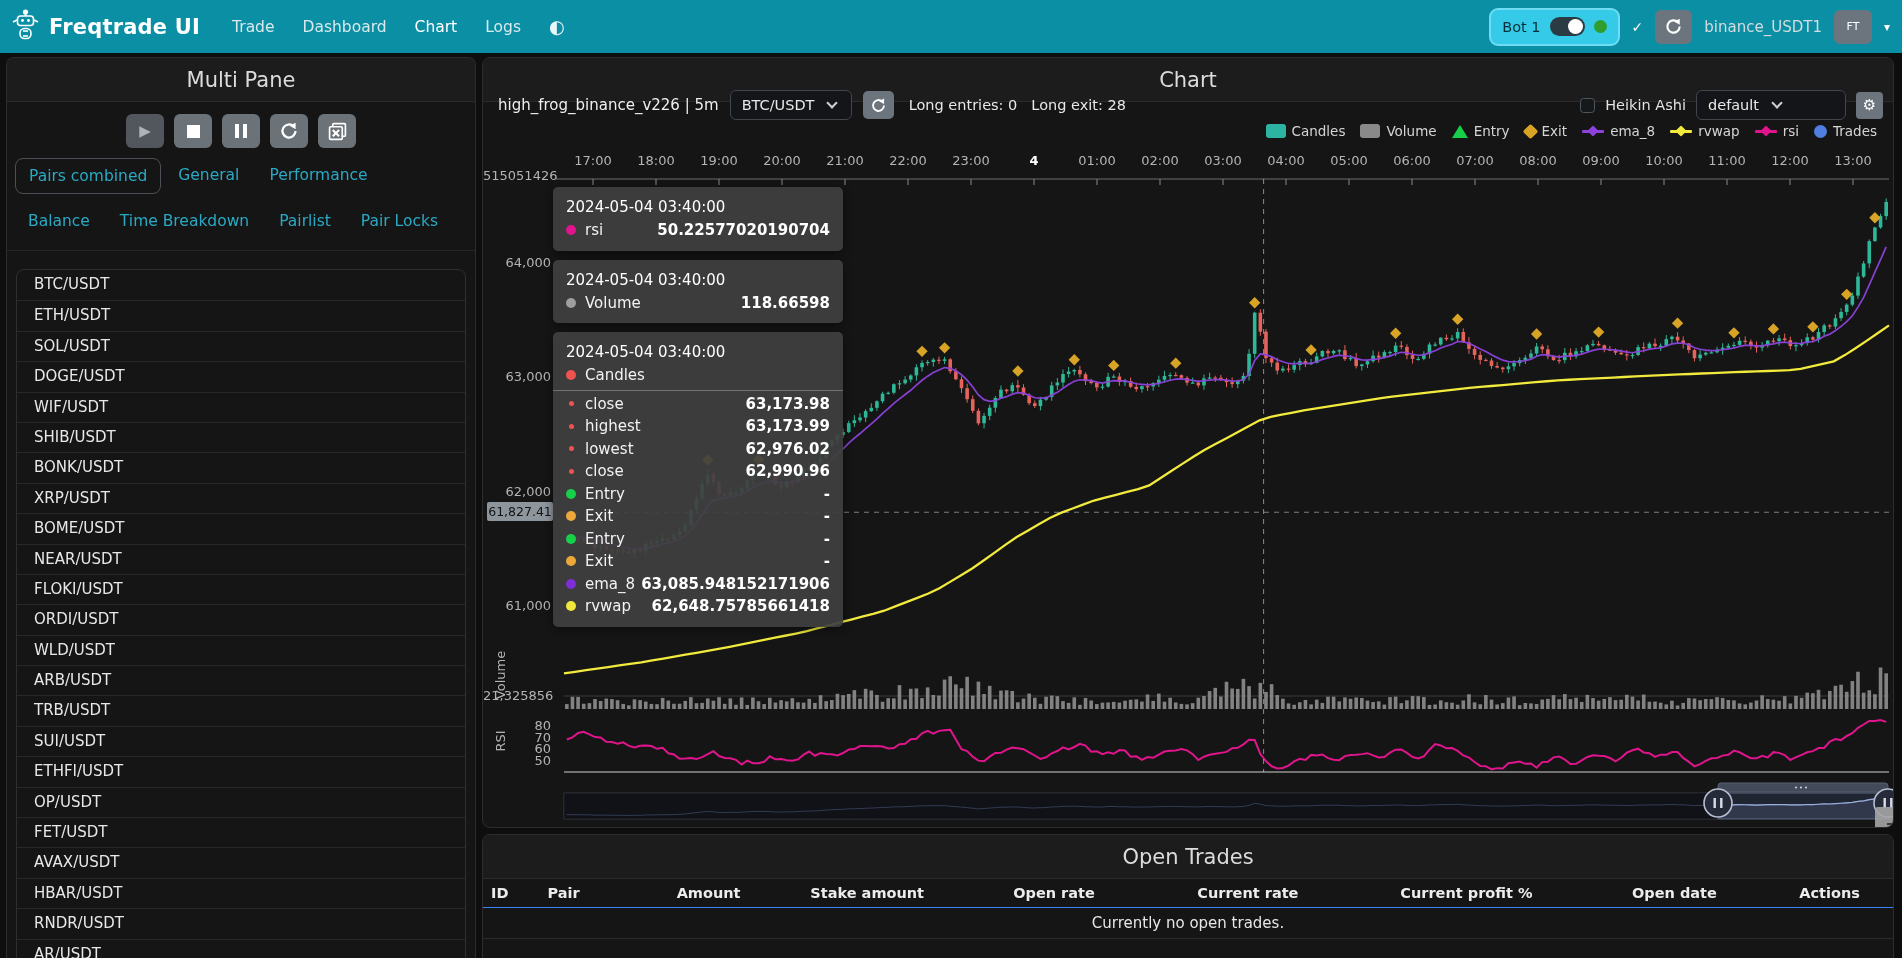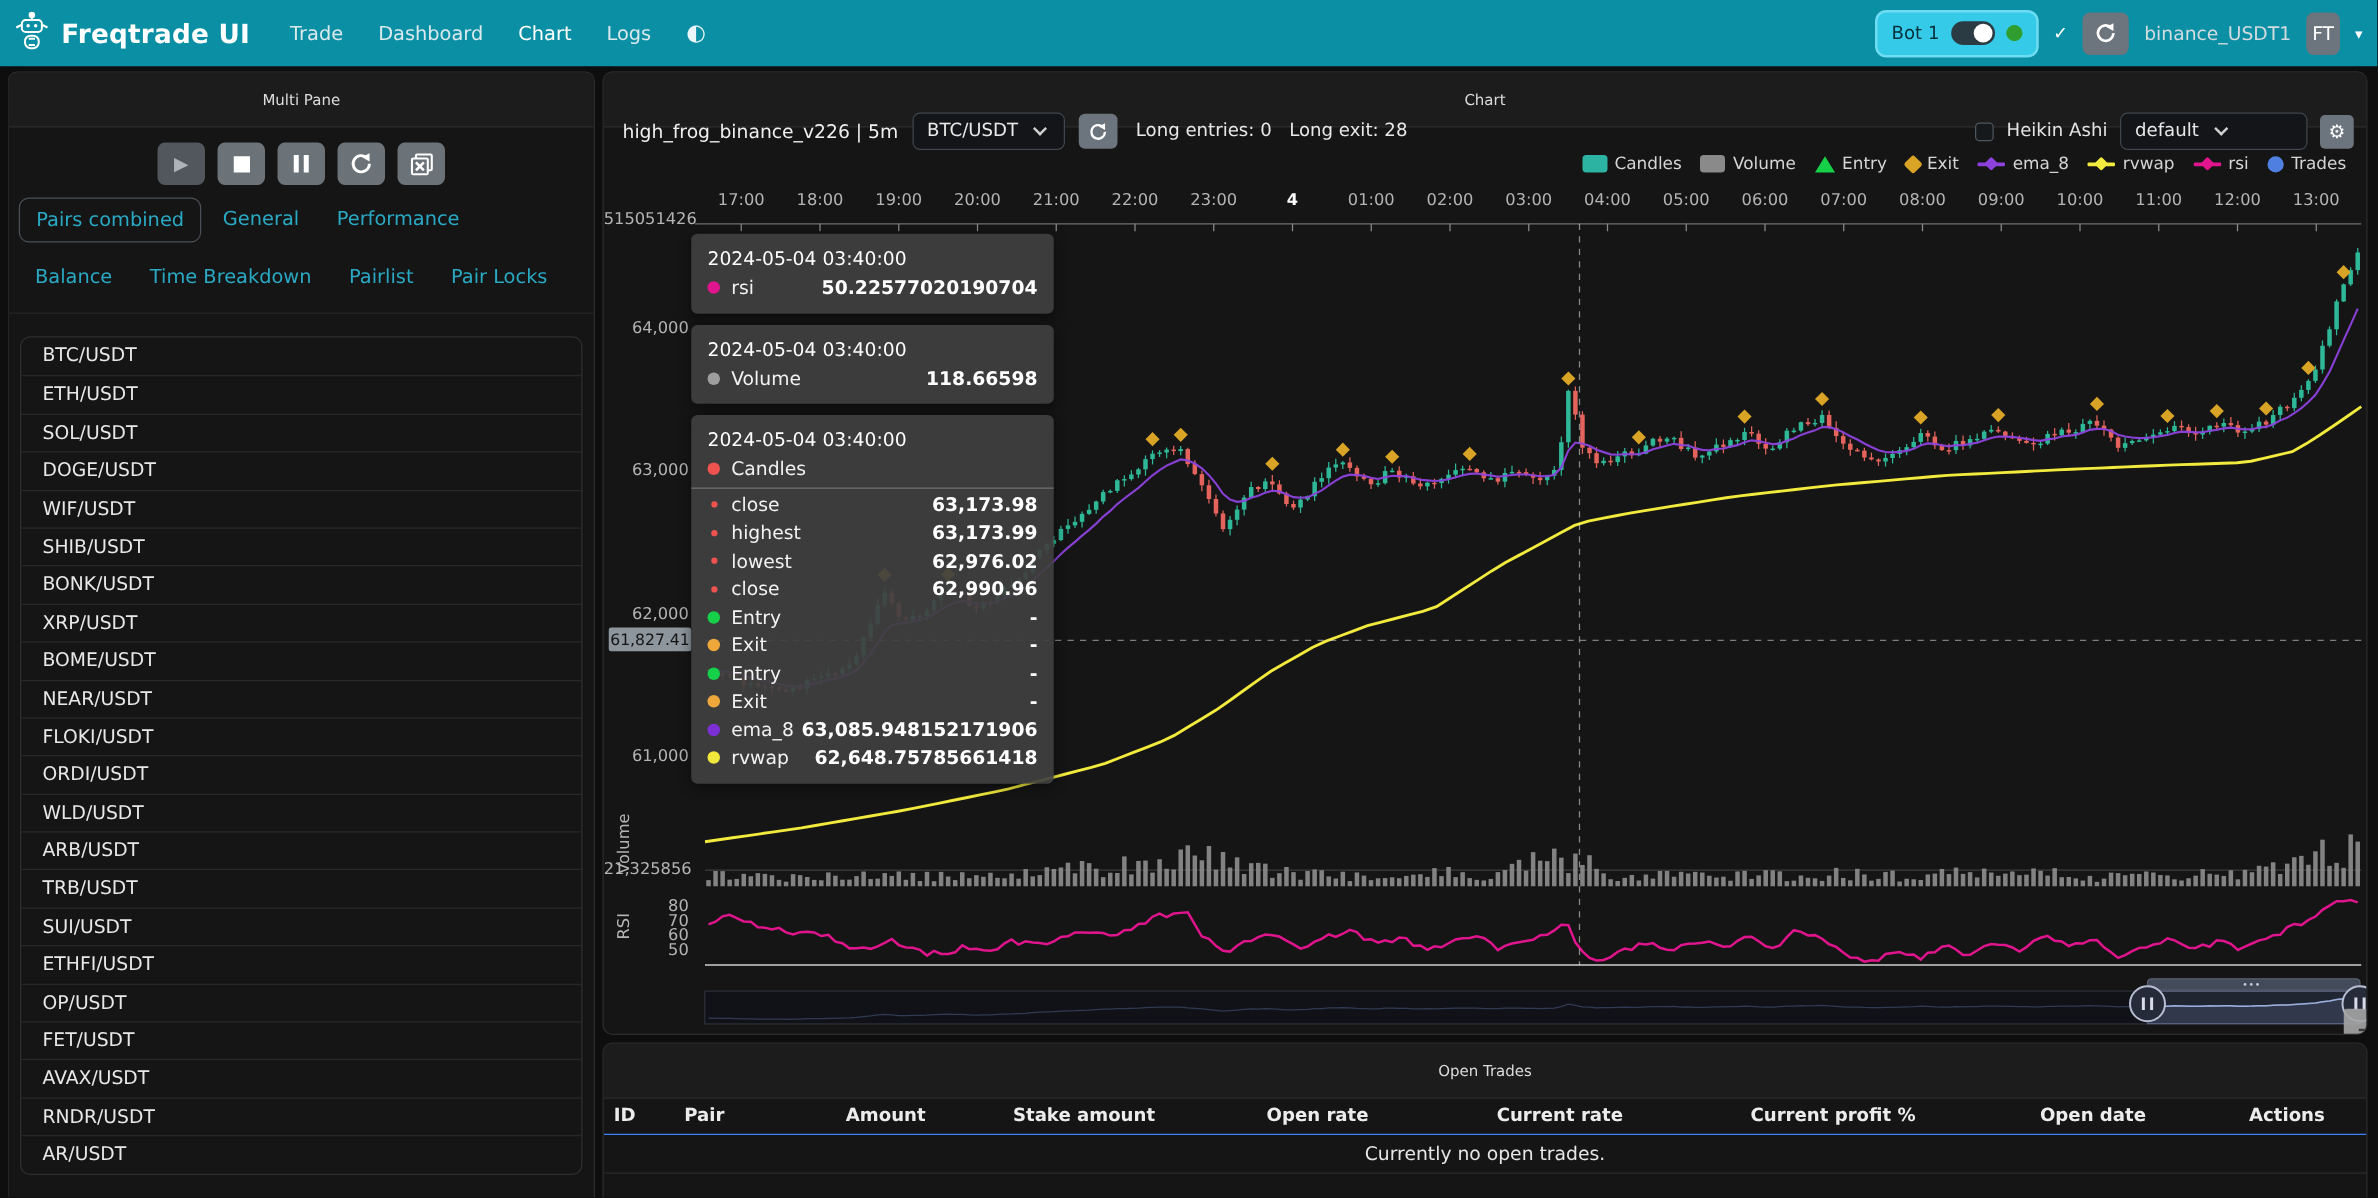--- a/index.html
+++ b/index.html
@@ -19,27 +19,27 @@
 .bot-badge{background:#35cbe8;border:2px solid #6edcf2;border-radius:9px;height:38px;
   display:flex;align-items:center;gap:9px;padding:0 11px}
 .bot-badge .bot-name{color:#08303a;font-size:14.5px}
 .toggle{width:35px;height:19px;border-radius:10px;background:#2b3b44;position:relative;cursor:pointer}
 .toggle .knob{position:absolute;right:2px;top:2px;width:15px;height:15px;border-radius:50%;background:#fff}
 .status-dot{width:13px;height:13px;border-radius:50%;background:#2f9e2f}
 .nav-check{color:#fff;font-size:14px}
 .nav-btn{width:37px;height:34px;background:#6c757d;border-radius:6px;display:flex;
   align-items:center;justify-content:center;cursor:pointer}
 .account-name{font-size:15px;color:#d3dcde}
-.avatar{width:27px;height:34px;background:#6c757d;border-radius:6px;color:#fff;
-  display:flex;align-items:center;justify-content:center;font-size:15px;cursor:pointer}
+.avatar{width:38px;height:34px;background:#6c757d;border-radius:6px;color:#fff;
+  display:flex;align-items:center;justify-content:center;font-size:11px;cursor:pointer}
 .caret{color:#fff;font-size:12px;cursor:pointer}
 
 .card{position:absolute;background:#151515;border:1px solid #2d2d2d;border-radius:8px;overflow:hidden}
 .card-header{height:44px;background:#1c1c1c;border-bottom:1px solid #2b2b2b;display:flex;
-  align-items:center;justify-content:center;font-size:12px;color:#dcdcdc}
+  align-items:center;justify-content:center;font-size:21px;color:#dcdcdc}
 
 #sidebar{left:6px;top:57px;width:470px;height:901px;border-bottom:none;border-bottom-left-radius:0;border-bottom-right-radius:0}
 .controls-row{display:flex;justify-content:center;gap:10px;margin-top:12px}
 .ctl-btn{width:38px;height:34px;border-radius:6px;background:#6b7379;display:flex;
   align-items:center;justify-content:center;cursor:pointer;color:#fff}
 .ctl-btn.disabled{background:#51575c;color:#aeb3b7}
 .ctl-btn .tri{font-size:15px;line-height:1}
 .ctl-btn .sq{width:13px;height:13px;background:#fff}
 .pause-bars{display:flex;gap:4px}
 .pause-bars i{display:block;width:4px;height:14px;background:#fff}
@@ -217,20 +217,21 @@
         <li class="pair-row">FLOKI/USDT</li>
         <li class="pair-row">ORDI/USDT</li>
         <li class="pair-row">WLD/USDT</li>
         <li class="pair-row">ARB/USDT</li>
         <li class="pair-row">TRB/USDT</li>
         <li class="pair-row">SUI/USDT</li>
         <li class="pair-row">ETHFI/USDT</li>
         <li class="pair-row">OP/USDT</li>
         <li class="pair-row">FET/USDT</li>
         <li class="pair-row">AVAX/USDT</li>
+        <li class="pair-row">HBAR/USDT</li>
         <li class="pair-row">RNDR/USDT</li>
         <li class="pair-row">AR/USDT</li>
       </ul>
   </aside>
 
   <section class="card" id="chartcard">
     <div class="card-header">Chart</div>
     <div class="chart-toolbar">
       <span class="strategy-label">high_frog_binance_v226 | 5m</span>
       <div class="select" style="min-width:122px">

